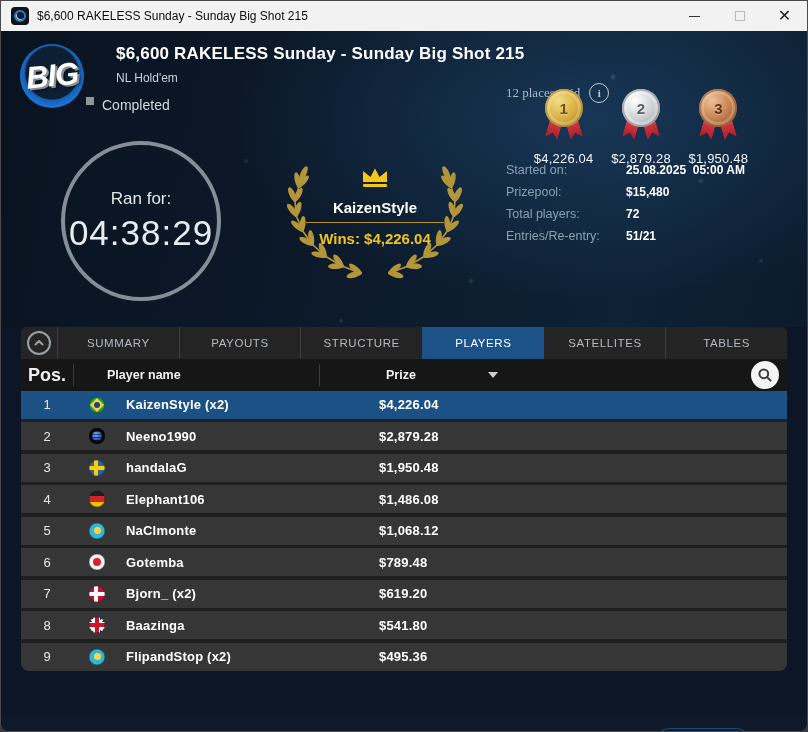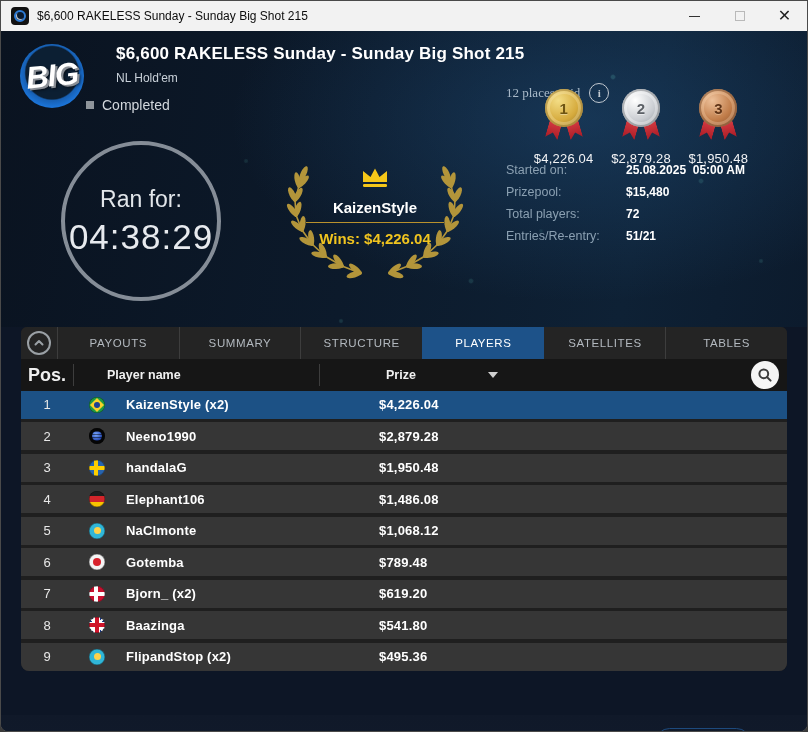--- a/index.html
+++ b/index.html
@@ -69,31 +69,31 @@
   .places-paid{
     position:absolute; left:505px; top:52px; display:flex; align-items:center; gap:9px;
     color:#a9bac9; font-size:13px;font-family:Liberation Serif, serif;
   }
   .info-circle{
     width:20px; height:20px; border-radius:50%; border:1.5px solid #c3cad1;
     color:#c3cad1; display:grid; place-items:center; font-size:11px; font-weight:600;
     cursor:pointer;
   }
   .status-line{
-    position:absolute; left:85px; top:66px; display:flex; align-items:center; gap:8px;
+    position:absolute; left:85px; top:66px; display:flex; align-items:flex-start; gap:8px;
     color:#d3d8dd; font-size:14px;
   }
   .status-square{ width:8px; height:8px; background:#8f959b; display:block; }
 
   .ran-circle{
     position:absolute; left:60px; top:110px; width:160px; height:160px;
     border:4px solid #858d97; border-radius:50%;
     display:flex; flex-direction:column; align-items:center; justify-content:center; gap:4px;
   }
-  .ran-label{ font-size:23px; color:#e2e6ea; }
+  .ran-label{ font-size:17px; color:#e2e6ea; }
   .ran-time{ font-size:35px; color:#e7eaee; letter-spacing:1px; font-weight:400; }
 
   
   .winner-wreath{ position:absolute; left:271px; top:130px; width:206px; height:122px; }
   .winner-wreath svg.laurel{ position:absolute; inset:0; }
   .crown{ position:absolute; left:50%; top:6px; transform:translateX(-50%); }
   .winner-name{
     position:absolute; left:0; right:0; top:38px; text-align:center;
     color:#ffffff; font-size:15px; font-weight:bold;
   }
@@ -392,24 +392,24 @@
     <div class="tab-bar">
       <div class="collapse-cell">
         <span class="collapse-btn">
           <svg width="12" height="12" viewBox="0 0 12 12">
             <path d="M2.5 7.5 L6 4 L9.5 7.5" fill="none" stroke="#9aa0a5" stroke-width="2" stroke-linecap="round" stroke-linejoin="round"></path>
           </svg>
         </span>
       </div>
 
     <div class="tab">
+          <span>SUMMARY</span>
+        </div>
+        <div class="tab">
           <span>PAYOUTS</span>
-        </div>
-        <div class="tab">
-          <span>SUMMARY</span>
         </div>
         <div class="tab">
           <span>STRUCTURE</span>
         </div>
         <div class="tab active">
           <span>PLAYERS</span>
         </div>
         <div class="tab">
           <span>SATELLITES</span>
         </div>

